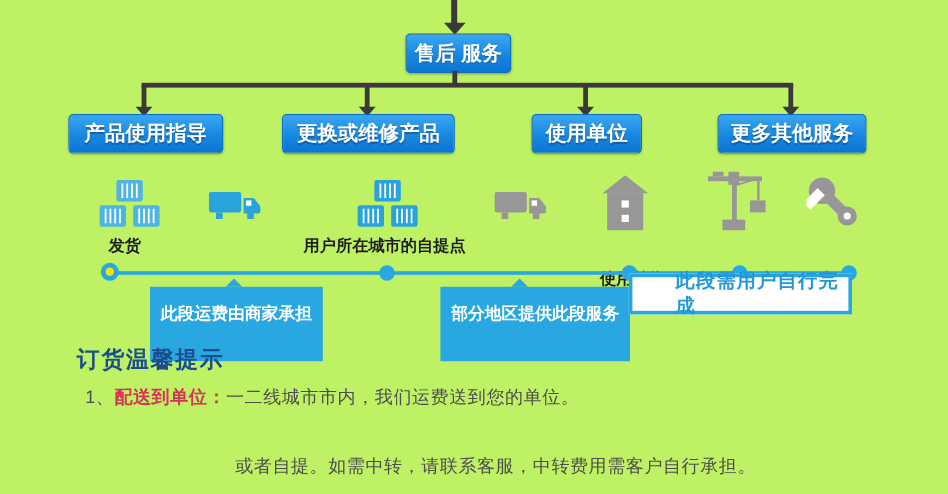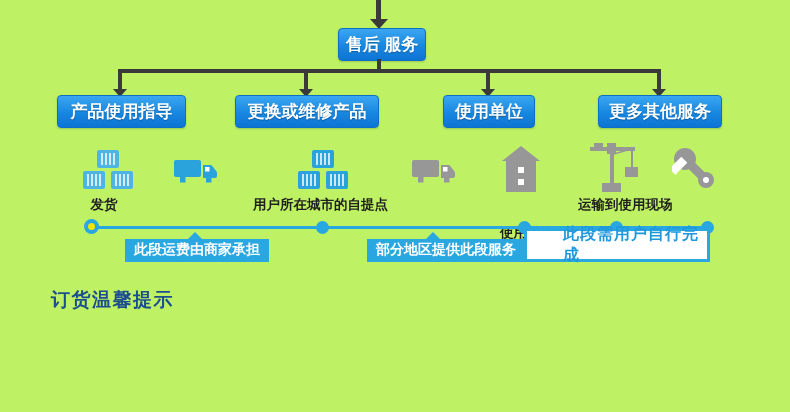--- a/index.html
+++ b/index.html
@@ -24,31 +24,31 @@
   .rootbox{left:338px;top:28px;width:86px;height:31px;font-size:17px;}
   .branch{top:95px;height:31px;font-size:17px;}
   
   .icon{position:absolute;}
   .station-label{position:absolute;font-size:13.5px;font-weight:bold;color:#1f1f1f;white-space:nowrap;}
   
   .tl-line{position:absolute;left:91px;top:226px;width:618px;height:3px;background:#29a7e1;}
   .dot{position:absolute;width:13px;height:13px;border-radius:50%;background:#29a7e1;}
   .dot-start{width:15px;height:15px;display:flex;align-items:center;justify-content:center;}
   .dot-start .yellow{width:7px;height:7px;border-radius:50%;background:#f2e500;}
-  .seg-label{position:absolute;top:239px;height:23px;line-height:21px;padding:0 9px;
+  .seg-label{position:absolute;top:239px;height:38px;line-height:21px;padding:12px 9px;
     background:#29a7e1;color:#fff;font-weight:bold;font-size:14px;white-space:nowrap;}
   .seg-tri{position:absolute;top:-7px;width:0;height:0;
     border-left:7px solid transparent;border-right:7px solid transparent;
     border-bottom:7px solid #29a7e1;}
   .seg-outline{position:absolute;left:524px;top:228px;width:186px;height:34px;
     box-sizing:border-box;background:#fff;border:3px solid #29a7e1;
     display:flex;align-items:center;justify-content:center;
     color:#2098db;font-weight:bold;font-size:16px;letter-spacing:1px;padding-left:36px;}
   
-  .notice-title{position:absolute;left:51px;top:287px;font-size:19px;font-weight:bold;
+  .notice-title{position:absolute;left:64px;top:287px;font-size:19px;font-weight:bold;
     color:#1c4e8e;letter-spacing:1.5px;}
   .notice-line{position:absolute;font-size:15px;color:#4d4d4d;letter-spacing:.5px;white-space:nowrap;}
   .notice-line .term{color:#d93159;font-weight:bold;}
 </style>
 </head>
 <body>
 
 <div class="canvas">
 
   <div class="vline" style="left:376px;top:0;width:5px;height:20px;"></div>
@@ -157,21 +157,20 @@
       <rect x="8.5" y="19" width="30" height="9" rx="4.5" transform="rotate(45 23.5 23.5)"></rect>
       <circle cx="34" cy="34" r="8"></circle>
     </g>
     <rect x="-5" y="8.8" width="17" height="8.5" transform="rotate(-45 13 13)" fill="#fff"></rect>
     <circle cx="34" cy="34" r="3" fill="#fff"></circle>
   </svg>
 
   <div class="station-label" style="left:253px;top:196px;">用户所在城市的自提点</div>
   <div class="station-label" style="left:60px;top:196px;width:88px;text-align:center;">发货</div>
   <div class="station-label" style="left:500px;top:196px;margin-top:28px;">使用单位</div>
-  <div class="station-label" style="left:578px;top:196px;">运输到使用现场</div>
 
   <div class="tl-line"></div>
   <div class="dot dot-start" style="left:84px;top:219px;">
     <span class="yellow"></span>
   </div>
   <div class="dot" style="left:316px;top:221px;"></div>
   <div class="dot" style="left:518px;top:221px;"></div>
   <div class="dot" style="left:610px;top:221px;"></div>
   <div class="dot" style="left:701px;top:221px;"></div>
 
@@ -182,14 +181,20 @@
   <div class="seg-label" style="left:367px;">
     <span class="seg-tri" style="left:59px;"></span>
     <span>部分地区提供此段服务</span>
   </div>
   <div class="seg-outline">
     <span>此段需用户自行完成</span>
   </div>
 
   <div class="notice-title">订货温馨提示</div>
 
+  <div class="notice-line" style="left:71px;top:322px;">
+    <span>1、</span><span class="term">配送到单位：</span><span>一二线城市市内，我们运费送到您的单位。</span>
+  </div>
+  <div class="notice-line" style="left:196px;top:379px;">
+    <span>或者自提。如需中转，请联系客服，中转费用需客户自行承担。</span>
+  </div>
 
 </div>
 
 </body></html>

